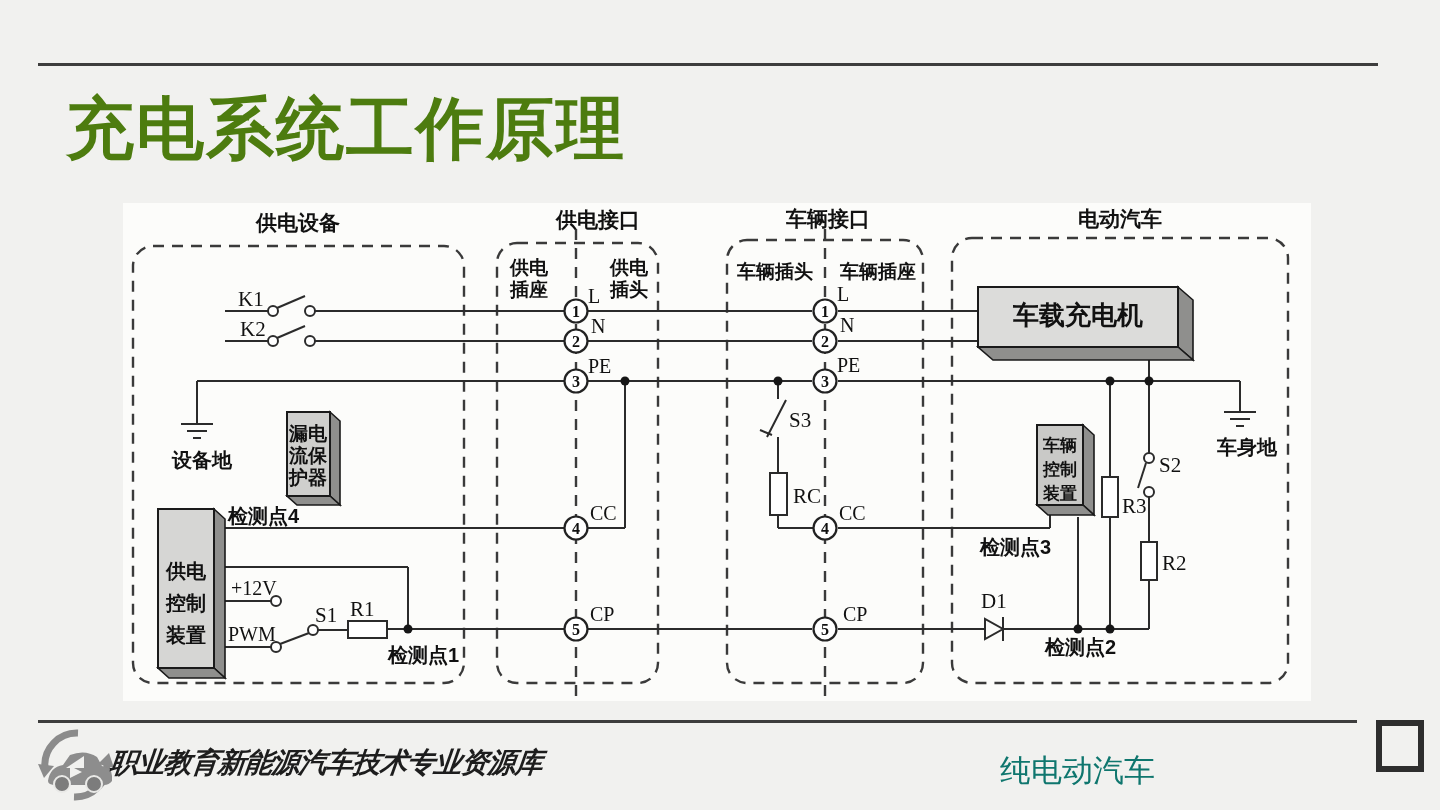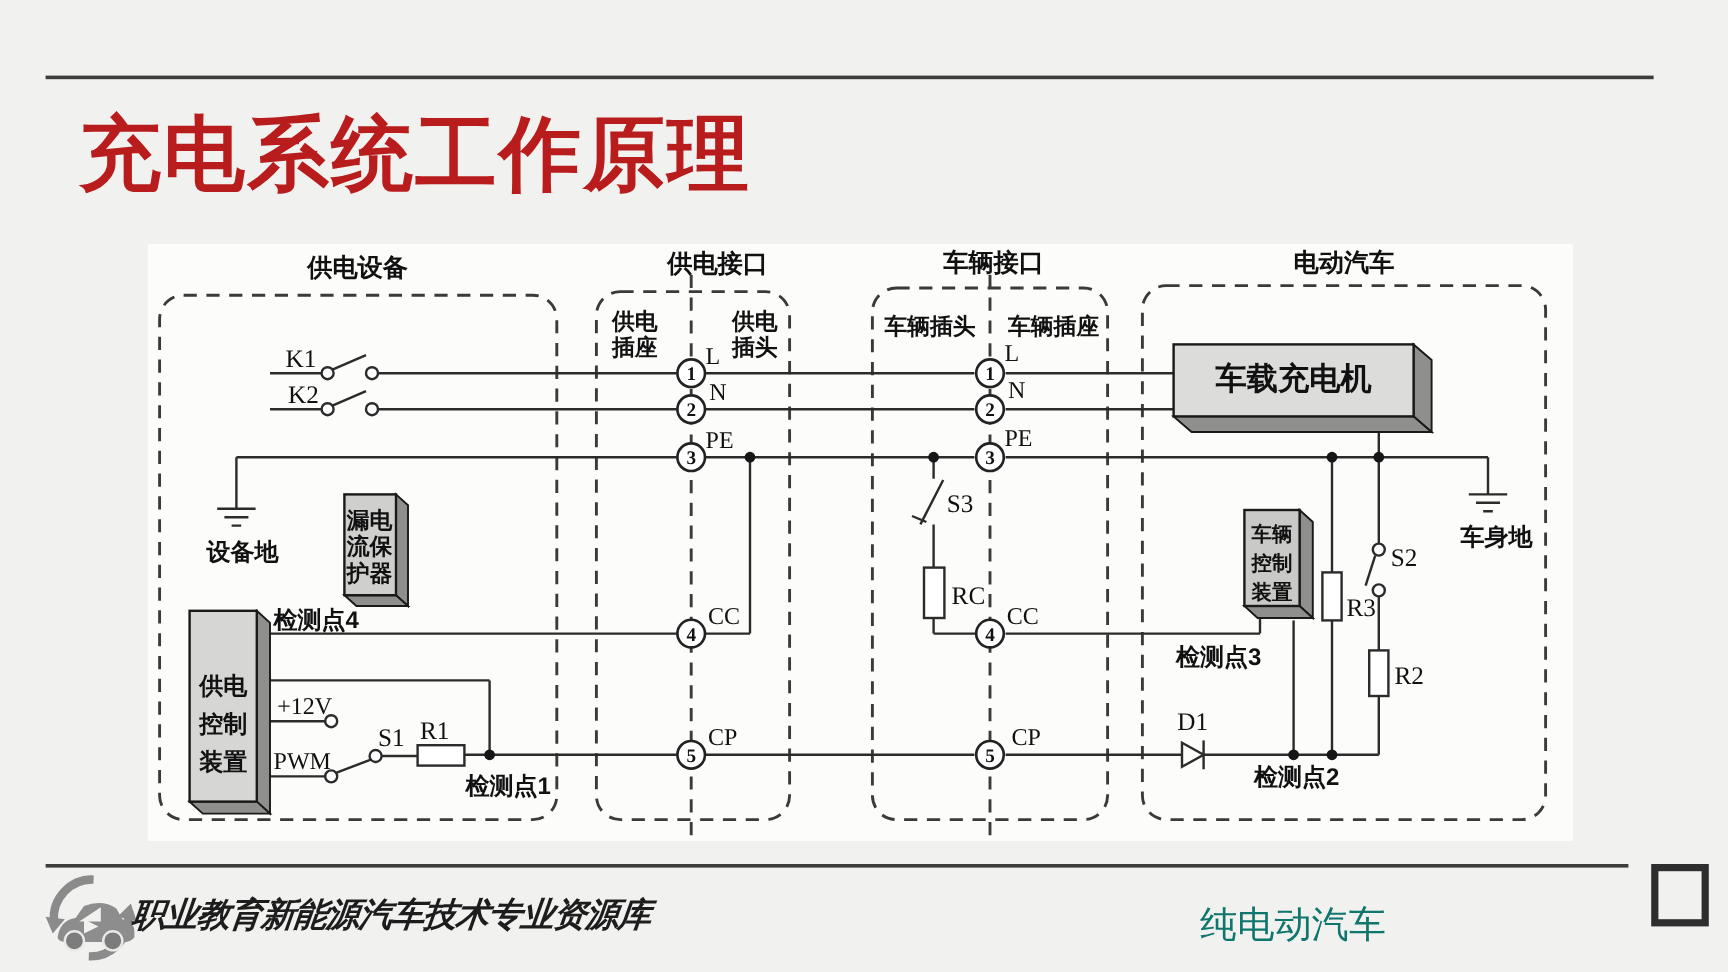--- a/index.html
+++ b/index.html
@@ -1,20 +1,20 @@
 <!DOCTYPE html>
 <html><head>
 <meta charset="utf-8">
 <style>
   html,body{margin:0;padding:0;background:#e9e9e7;}
   #slide{position:relative;width:1440px;height:810px;background:#f1f1ef;overflow:hidden;
          font-family:"Liberation Sans","DejaVu Sans",sans-serif;}
   .rule{position:absolute;background:#3d3d3d;}
   #title{position:absolute;left:66px;top:84px;font-size:68px;font-weight:600;
-         color:#b91c1c;letter-spacing:2px;white-space:nowrap;}
+         color:#4d7c0f;letter-spacing:2px;white-space:nowrap;}
   #diagram{position:absolute;left:123px;top:203px;}
 
   
   .paper{fill:#fcfcfa;}
   .wire{stroke:#2b2b2b;stroke-width:2;fill:none;}
   .dashbox{stroke:#3a3a3a;stroke-width:2.4;fill:none;stroke-dasharray:11 8;}
   .dot{fill:#161616;}
   .contact{fill:#fff;stroke:#2b2b2b;stroke-width:2;}
   .node{fill:#fff;stroke:#222;stroke-width:2.2;}
   .nodenum{font-family:"Liberation Serif","DejaVu Serif",serif;font-size:16px;fill:#111;

